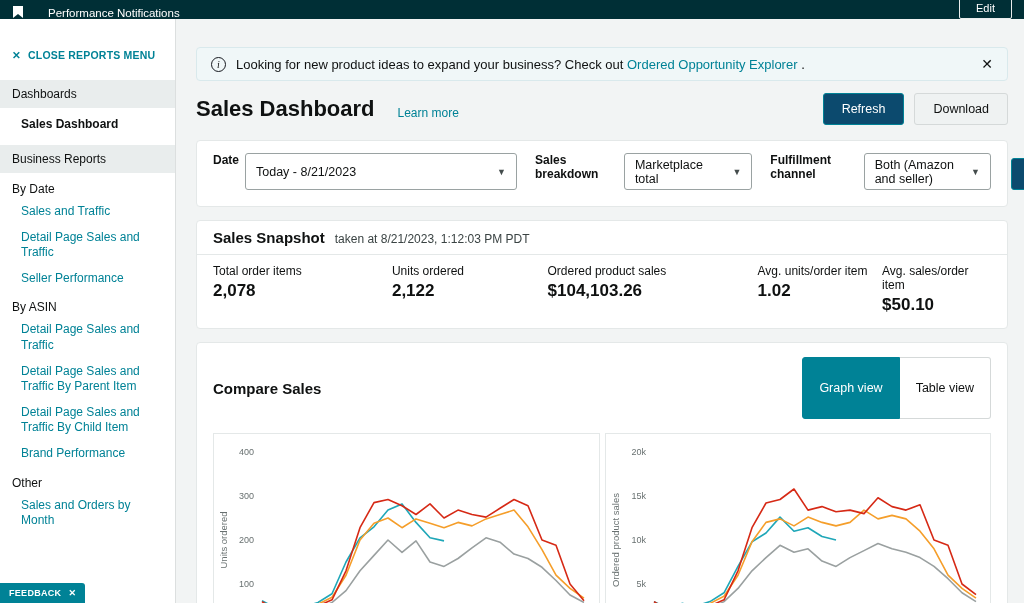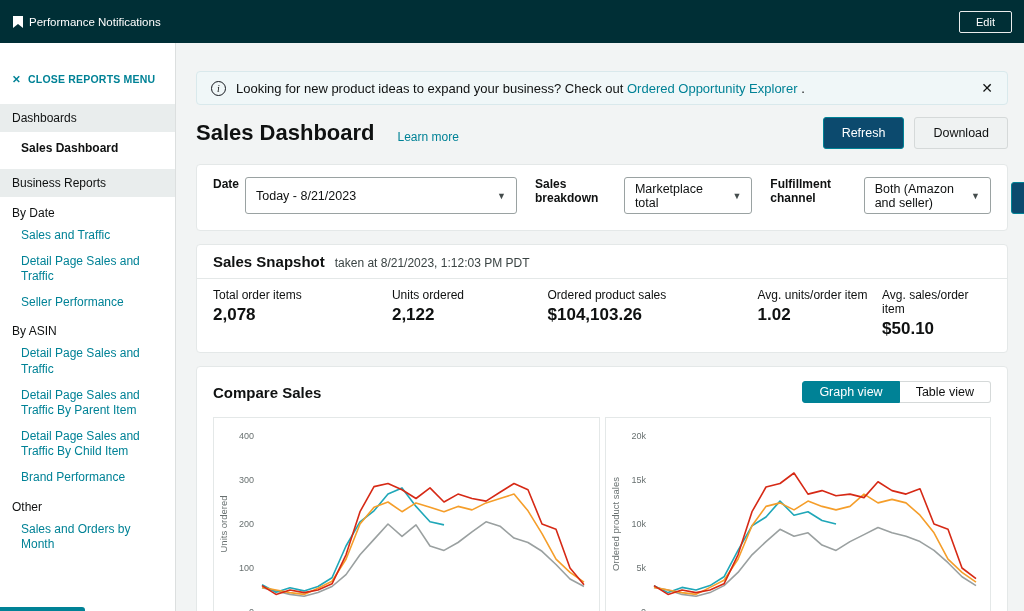--- a/index.html
+++ b/index.html
@@ -2,21 +2,21 @@
 <html><head>
 <meta charset="utf-8">
 <style>
   * { box-sizing: border-box; margin: 0; padding: 0; }
   body {
     width: 1024px; height: 611px; overflow: hidden;
     font-family: "Liberation Sans", sans-serif;
     color: #0f1111; background: #fff;
   }
   
-  .topbar { height: 43px; background: #002f36; display: flex; align-items: center; padding: 0 12px; gap: 5px; }
+  .topbar { height: 19px; background: #002f36; display: flex; align-items: flex-end; padding: 0 12px; gap: 24px; }
   .bookmark-wrap { display: flex; align-items: center; }
   .topbar-title { color: #fff; font-size: 11.5px; }
   .edit-btn { margin-left: auto; background: transparent; border: 1px solid #eaeded; color: #fff;
     font-size: 11px; padding: 4px 16px; border-radius: 2px; cursor: pointer; font-family: inherit; }
   
   .layout { display: flex; height: 584px; }
   .sidebar { width: 176px; min-width: 176px; background: #fff; border-right: 1px solid #dcdfdf;
     position: relative; padding-top: 30px; font-size: 12px; }
   .close-menu { display: flex; align-items: center; gap: 7px; color: #008296; font-size: 10.5px;
     font-weight: bold; padding: 0 12px 14px; cursor: pointer; letter-spacing: .2px; }
@@ -58,21 +58,21 @@
   .stats-row { display: flex; padding: 9px 16px 13px; }
   .stat-label { font-size: 12px; }
   .stat-value { font-size: 17px; font-weight: bold; margin-top: 3px; }
   .stat:nth-child(1){flex-basis:23%}.stat:nth-child(2){flex-basis:20%}.stat:nth-child(3){flex-basis:27%}
   .stat:nth-child(4){flex-basis:16%}.stat:nth-child(5){flex-basis:14%}
   .compare-card { margin-top: 13px; background: #fff; border: 1px solid #e4e8e8; border-radius: 4px;
     padding: 14px 16px; height: 310px; }
   .compare-head { display: flex; align-items: center; }
   .compare-title { font-size: 15px; font-weight: bold; }
   .view-toggle { margin-left: auto; display: flex; }
-  .toggle-btn { font-size: 12.5px; padding: 3px 16px; border: 1px solid #d5d9d9; background: #fff;
+  .toggle-btn { font-size: 12.5px; padding: 23px 16px; border: 1px solid #d5d9d9; background: #fff;
     color: #0f1111; font-family: inherit; cursor: pointer; }
   .toggle-btn.active { background: #008296; border-color: #008296; color: #fff; }
   .toggle-btn:first-child { border-radius: 3px 0 0 3px; }
   .toggle-btn:last-child { border-radius: 0 3px 3px 0; border-left: none; }
   .charts-row { display: flex; gap: 5px; margin-top: 14px; }
   .chart-panel { flex: 1; border: 1px solid #e4e8e8; background: #fff; height: 252px; padding: 2px; }
   svg text { font-family: "Liberation Sans", sans-serif; }
   .tick { font-size: 9px; fill: #687070; }
   .ylab { font-size: 9.5px; fill: #687070; }
 </style>

